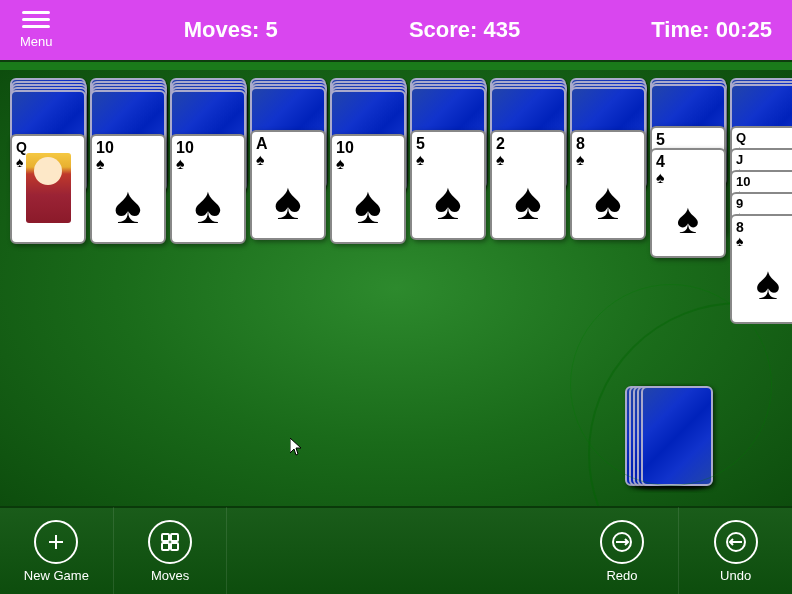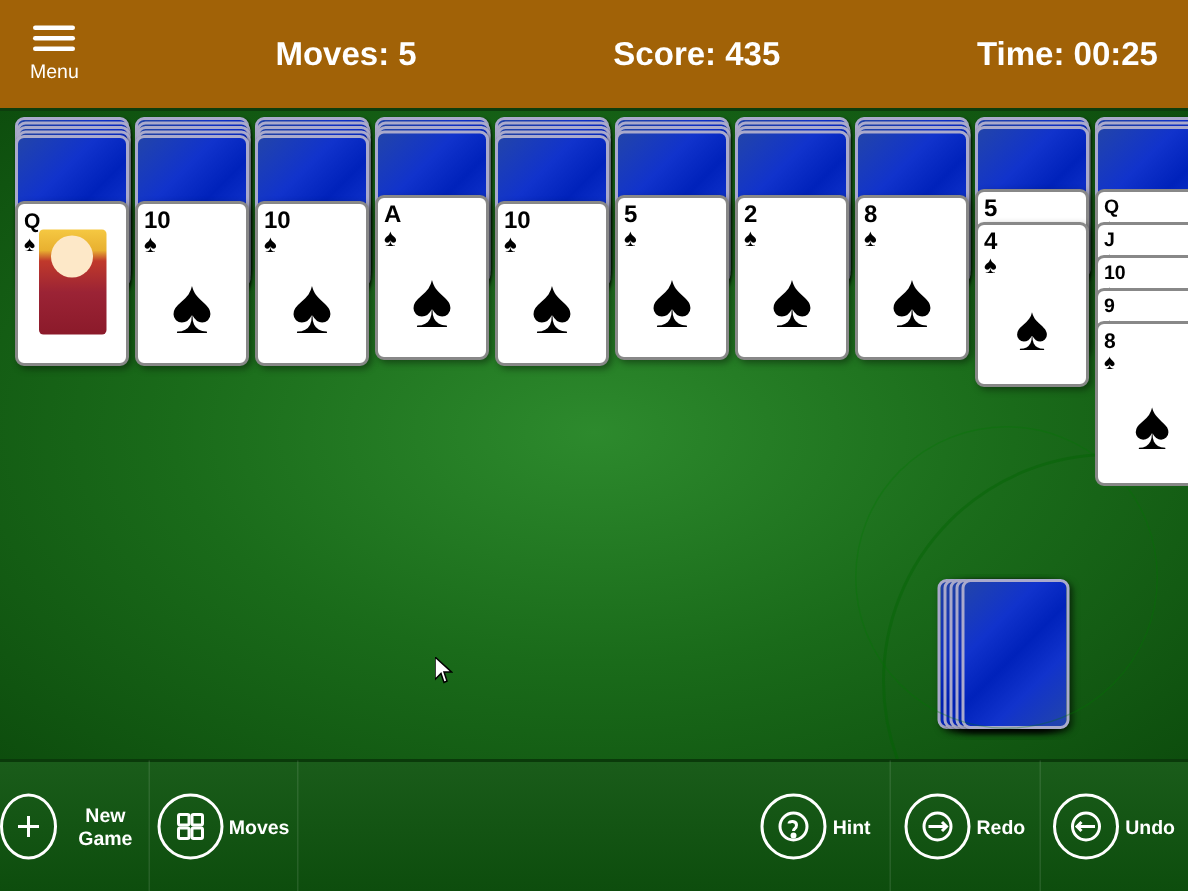--- a/index.html
+++ b/index.html
@@ -9,22 +9,22 @@
       overflow: hidden;
       font-family: Arial, sans-serif;
       background: #1a7a1a;
       position: relative;
     }
 
     
     #header {
       position: absolute;
       top: 0; left: 0; right: 0;
-      height: 74px;
-      background: #a16207;
+      height: 62px;
+      background: #d946ef;
       display: flex;
       align-items: center;
       justify-content: space-between;
       padding: 0 20px;
       border-bottom: 2px solid #0d3d0d;
       z-index: 10;
     }
     #menu-btn {
       display: flex;
       flex-direction: column;
@@ -170,32 +170,32 @@
       background: linear-gradient(180deg, #1a5c1a 0%, #0d4d0d 100%);
       border-top: 2px solid #0a3a0a;
       display: flex;
       align-items: center;
       justify-content: space-between;
       padding: 0;
     }
 
     .footer-btn {
       display: flex;
+      flex-direction: column;
       align-items: center;
       justify-content: center;
       flex: 1;
       height: 88px;
       cursor: pointer;
       color: white;
       font-size: 14px;
       gap: 4px;
       background: none;
       border: none;
       border-right: 1px solid rgba(255,255,255,0.1);
-      font-weight: bold;
     }
     .footer-btn:last-child { border-right: none; }
 
     .btn-icon {
       width: 44px;
       height: 44px;
       border: 2px solid white;
       border-radius: 50%;
       display: flex;
       align-items: center;
@@ -562,30 +562,20 @@
       </svg>
     </div>
     <span class="btn-label">Moves</span>
   </button>
 
   <div style="flex:3;"></div>
   <button class="footer-btn">
     <div class="btn-icon">
       <svg width="22" height="22" viewBox="0 0 22 22" fill="none" stroke="white" stroke-width="2">
         <circle cx="11" cy="11" r="9"></circle>
-        <path d="M8 9c0-2 5-2 5 1s-2 2-2 4"></path>
-        <circle cx="11" cy="17" r="1" fill="white"></circle>
-      </svg>
-    </div>
-    <span class="btn-label">Hint</span>
-  </button>
-  <button class="footer-btn">
-    <div class="btn-icon">
-      <svg width="22" height="22" viewBox="0 0 22 22" fill="none" stroke="white" stroke-width="2">
-        <circle cx="11" cy="11" r="9"></circle>
         <path d="M14 8l3 3-3 3"></path>
         <path d="M5 11h12"></path>
       </svg>
     </div>
     <span class="btn-label">Redo</span>
   </button>
   <button class="footer-btn">
     <div class="btn-icon">
       <svg width="22" height="22" viewBox="0 0 22 22" fill="none" stroke="white" stroke-width="2">
         <circle cx="11" cy="11" r="9"></circle>

